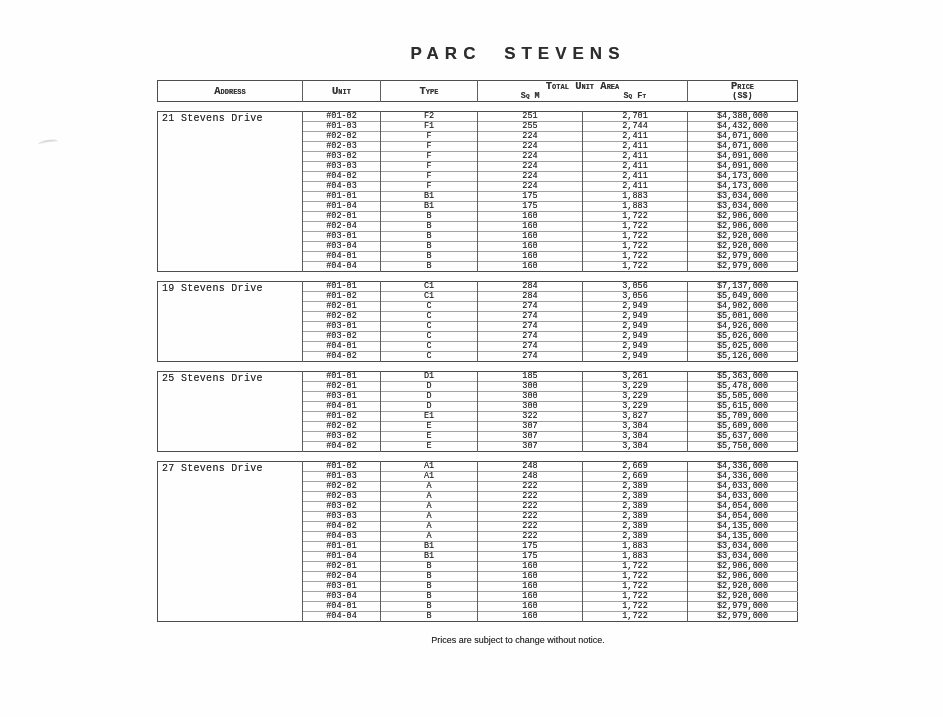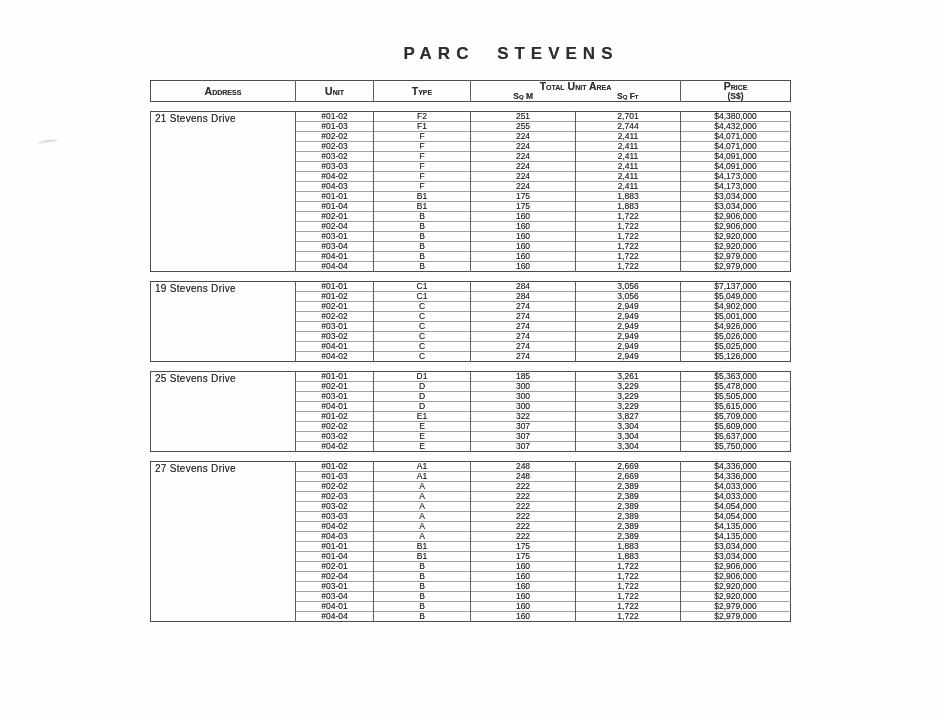--- a/index.html
+++ b/index.html
@@ -15,40 +15,40 @@
     background:#fefefe;
   }
   .smudge {
     position:absolute; left:38px; top:140px; width:20px; height:5px;
     border-top:2px solid rgba(130,130,130,0.30);
     border-radius:60% 40% 50% 50%;
     transform:rotate(-6deg);
     filter:blur(0.6px);
   }
   .doc {
-    position:absolute; left:150px; top:44px; width:722px;
+    position:absolute; left:157px; top:44px; width:722px;
     color:#262626;
   }
   .title {
     text-align:center;
     font-weight:bold;
     font-size:17px;
     letter-spacing:6px;
     word-spacing:12px;
     color:#2e2e2e;
     margin:0 0 16px 0;
     text-shadow:0 0 0.5px rgba(50,50,50,0.55);
   }
   table {
     border-collapse:collapse;
     table-layout:fixed;
     width:640px;
     margin:0;
   }
-  .tbl { border:1.5px solid #4d4d4d; }
+  .tbl { border:1.5px solid #4d4d4d;font-family:Liberation Mono, monospace; }
   .sec { margin-top:9px; }
   td {
     padding:0;
     height:9px;
     line-height:9px;
     font-size:8.5px;
     text-align:center;
     color:#262626;
     white-space:nowrap;
     overflow:hidden;
@@ -505,16 +505,17 @@
               <td class="bl">B</td>
               <td class="bl">160</td>
               <td class="bl">1,722</td>
               <td class="bl">$2,979,000</td>
             </tr>
           </tbody>
         </table>
       </div>
 
     <div class="footer">
+      <div>Prices are subject to change without notice.</div>
     </div>
 
   </div>
 </div>
 
 </body></html>

